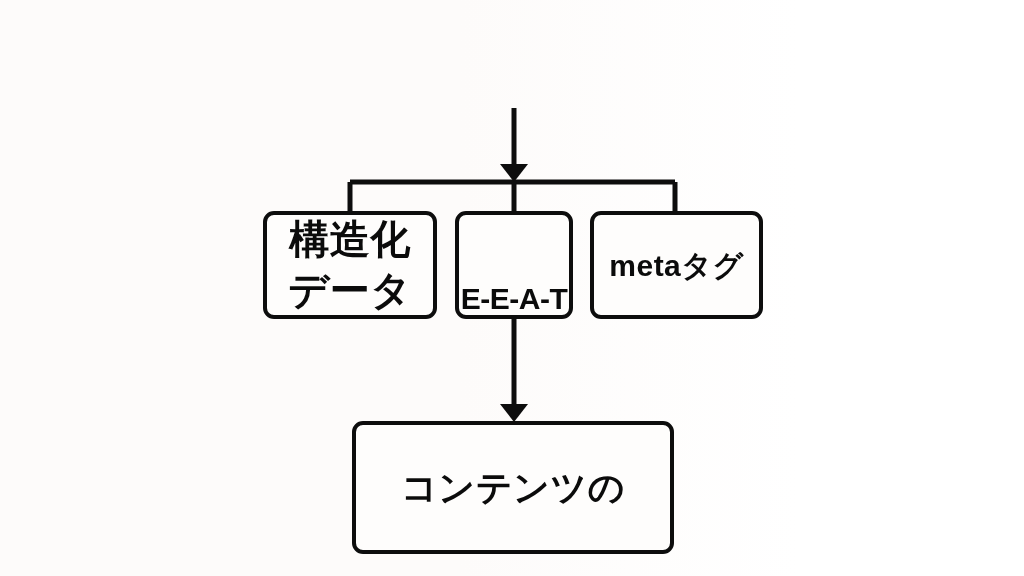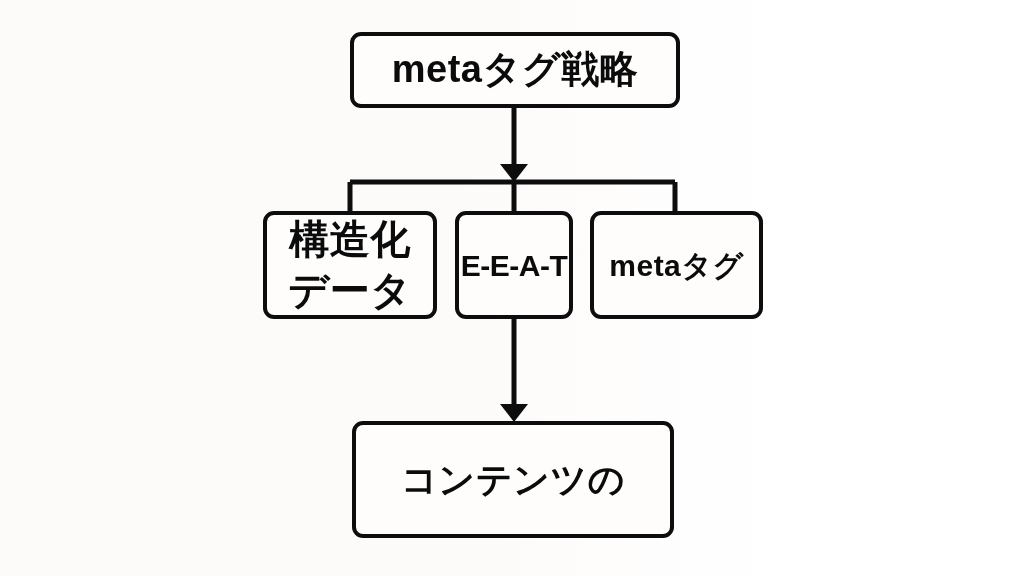--- a/index.html
+++ b/index.html
@@ -64,35 +64,36 @@
     line-height: 1.28;
   }
   #node-eeat {
     left: 455px;
     top: 211px;
     width: 118px;
     height: 108px;
     font-size: 30px;
     line-height: 1.1;
     letter-spacing: -0.5px;
+    justify-content: flex-end;
   }
   #node-meta {
     left: 590px;
     top: 211px;
     width: 173px;
     height: 108px;
     font-size: 30px;
     line-height: 1.1;
     justify-content: center;
   }
   #node-optimize {
     left: 352px;
     top: 421px;
     width: 322px;
-    height: 117px;
+    height: 133px;
     font-size: 36px;
     line-height: 1.22;
   }
 </style>
 </head>
 <body>
 
 <div id="canvas">
 
   <svg id="wires" viewBox="0 0 1024 576">
@@ -109,23 +110,20 @@
       <line x1="675" y1="182" x2="675" y2="213"></line>
 
       <line x1="514" y1="319" x2="514" y2="409"></line>
     </g>
 
     <polygon points="500,164 528,164 514,182" fill="#0d0d0d"></polygon>
 
     <polygon points="500,404 528,404 514,422" fill="#0d0d0d"></polygon>
   </svg>
 
-  <div class="node" id="node-root">
-    <span class="line">metaタグ戦略</span>
-  </div>
 
   <div class="node" id="node-structured">
     <span class="line">構造化</span>
     <span class="line">データ</span>
   </div>
 
   <div class="node" id="node-eeat">
     <span class="line">E-E-A-T</span>
   </div>
 

